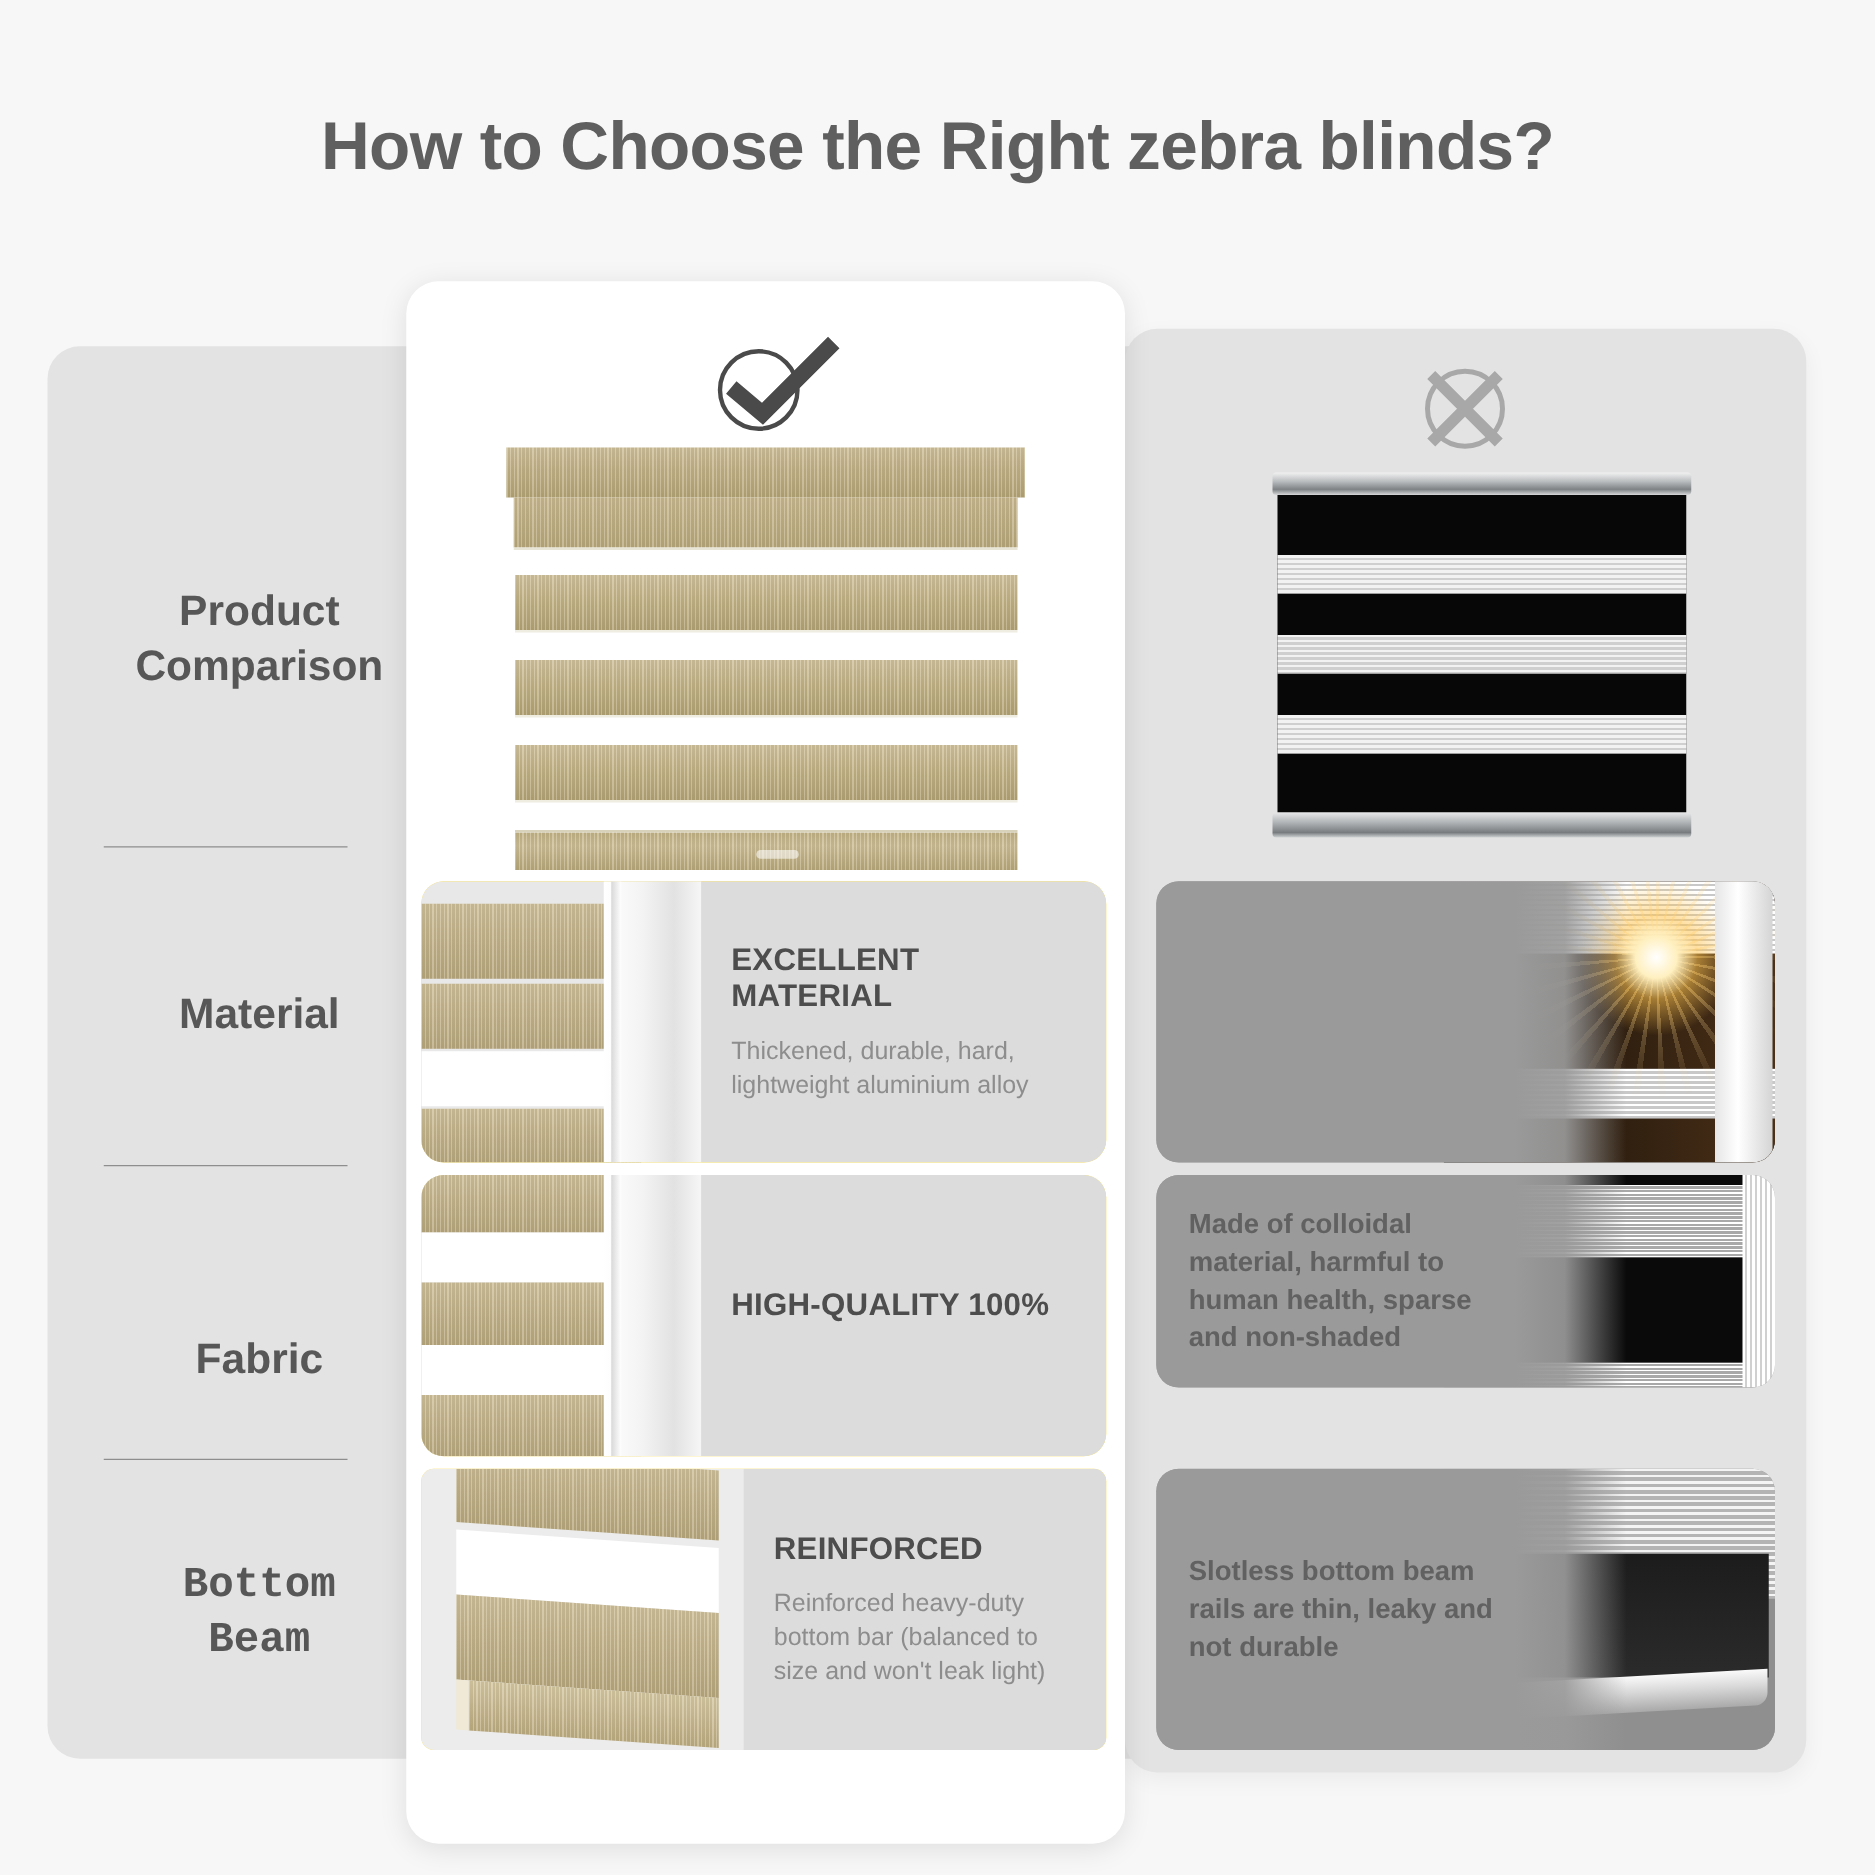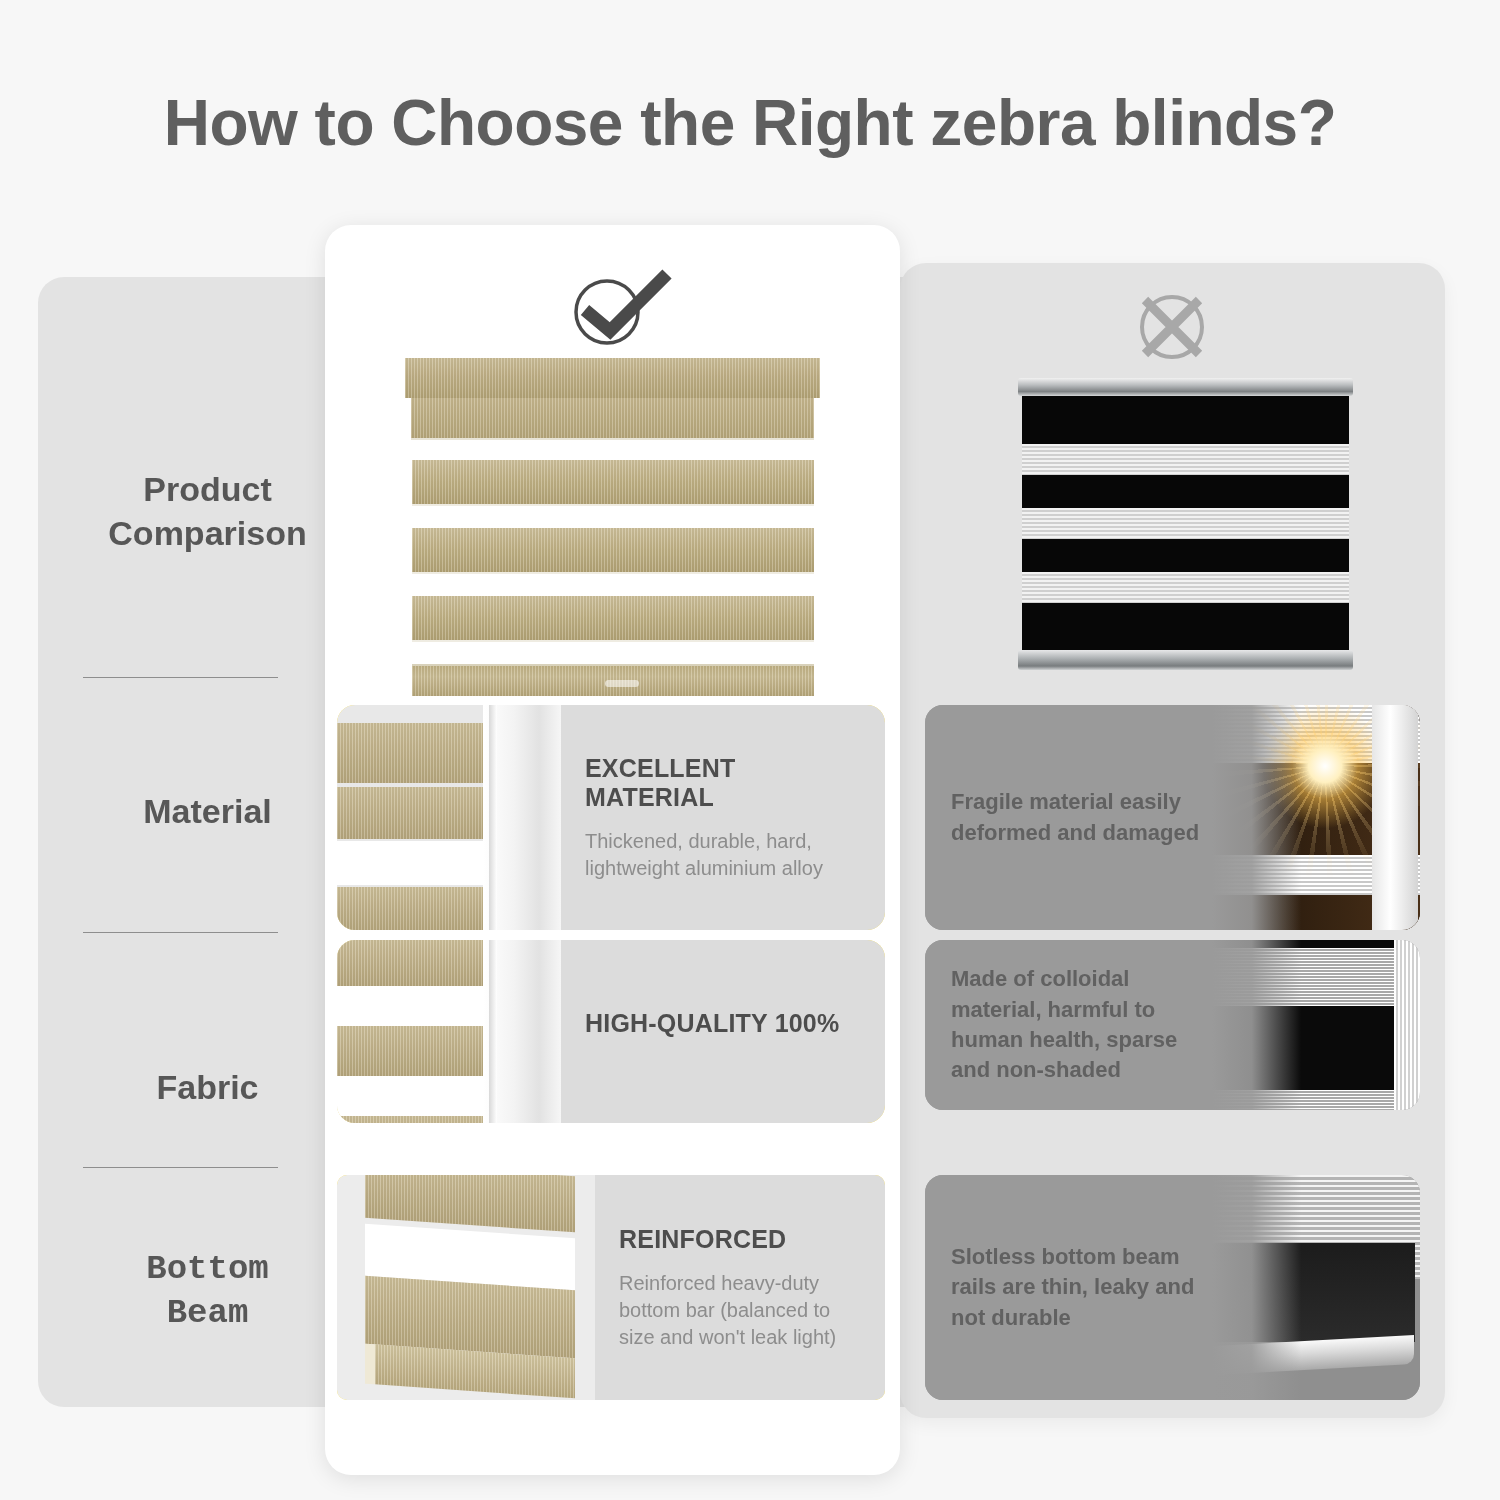--- a/index.html
+++ b/index.html
@@ -8,21 +8,21 @@
     background:#f7f7f7;
     font-family:"Liberation Sans", sans-serif;
     overflow:hidden;
     position:relative;
   }
 
   
   .page-title{
     position:absolute;left:0;top:86px;width:1500px;
     text-align:center;
-    font-size:64px;font-weight:bold;color:#5f5f5f;
+    font-size:54px;font-weight:bold;color:#5f5f5f;
     letter-spacing:-0.5px;
   }
 
   
   .panel-left{
     position:absolute;left:38px;top:277px;width:1018px;height:1130px;
     background:#e3e3e3;border-radius:26px;
   }
   .panel-right{
     position:absolute;left:900px;top:263px;width:545px;height:1155px;
@@ -297,21 +297,21 @@
         <div class="blind-texture"></div>
       </div>
     <div class="ph-frame"></div>
   </div>
   <div class="feat-text">
     <div class="feat-head">EXCELLENT MATERIAL</div>
     <div class="feat-body">Thickened, durable, hard, lightweight aluminium alloy</div>
   </div>
 </div>
 
-<div class="feat-good" style="top:940px;height:183px;">
+<div class="feat-good" style="top:940px;height:225px;">
   <div class="feat-photo">
     <div class="ph-slat" style="top:0px;height:46px;">
         <div class="blind-texture"></div>
       </div>
     <div class="ph-white" style="top:46px;height:40px;"></div>
     <div class="ph-slat" style="top:86px;height:50px;">
         <div class="blind-texture"></div>
       </div>
     <div class="ph-white" style="top:136px;height:40px;"></div>
     <div class="ph-slat" style="top:176px;height:50px;">
@@ -349,21 +349,20 @@
       <div class="sun-blind" style="top:0;height:58px;"></div>
       <div class="sun-dark" style="top:58px;height:92px;"></div>
       <div class="sun-blind" style="top:150px;height:40px;"></div>
       <div class="sun-dark" style="top:190px;height:60px;"></div>
       <div class="sun-ray"></div>
       <div class="sun-burst"></div>
       <div class="win-frame"></div>
     </div>
   </div>
   <div class="bad-overlay"></div>
-  <div class="bad-text">Fragile material easily deformed and damaged</div>
 </div>
 
 <div class="feat-bad" style="top:940px;height:170px;">
   <div class="bad-photo">
     <div class="sparse blur-soft">
       <div class="sparse-band" style="top:8px;height:58px;"></div>
       <div class="sparse-band" style="top:150px;height:66px;"></div>
       <div class="sparse-edge"></div>
     </div>
   </div>

